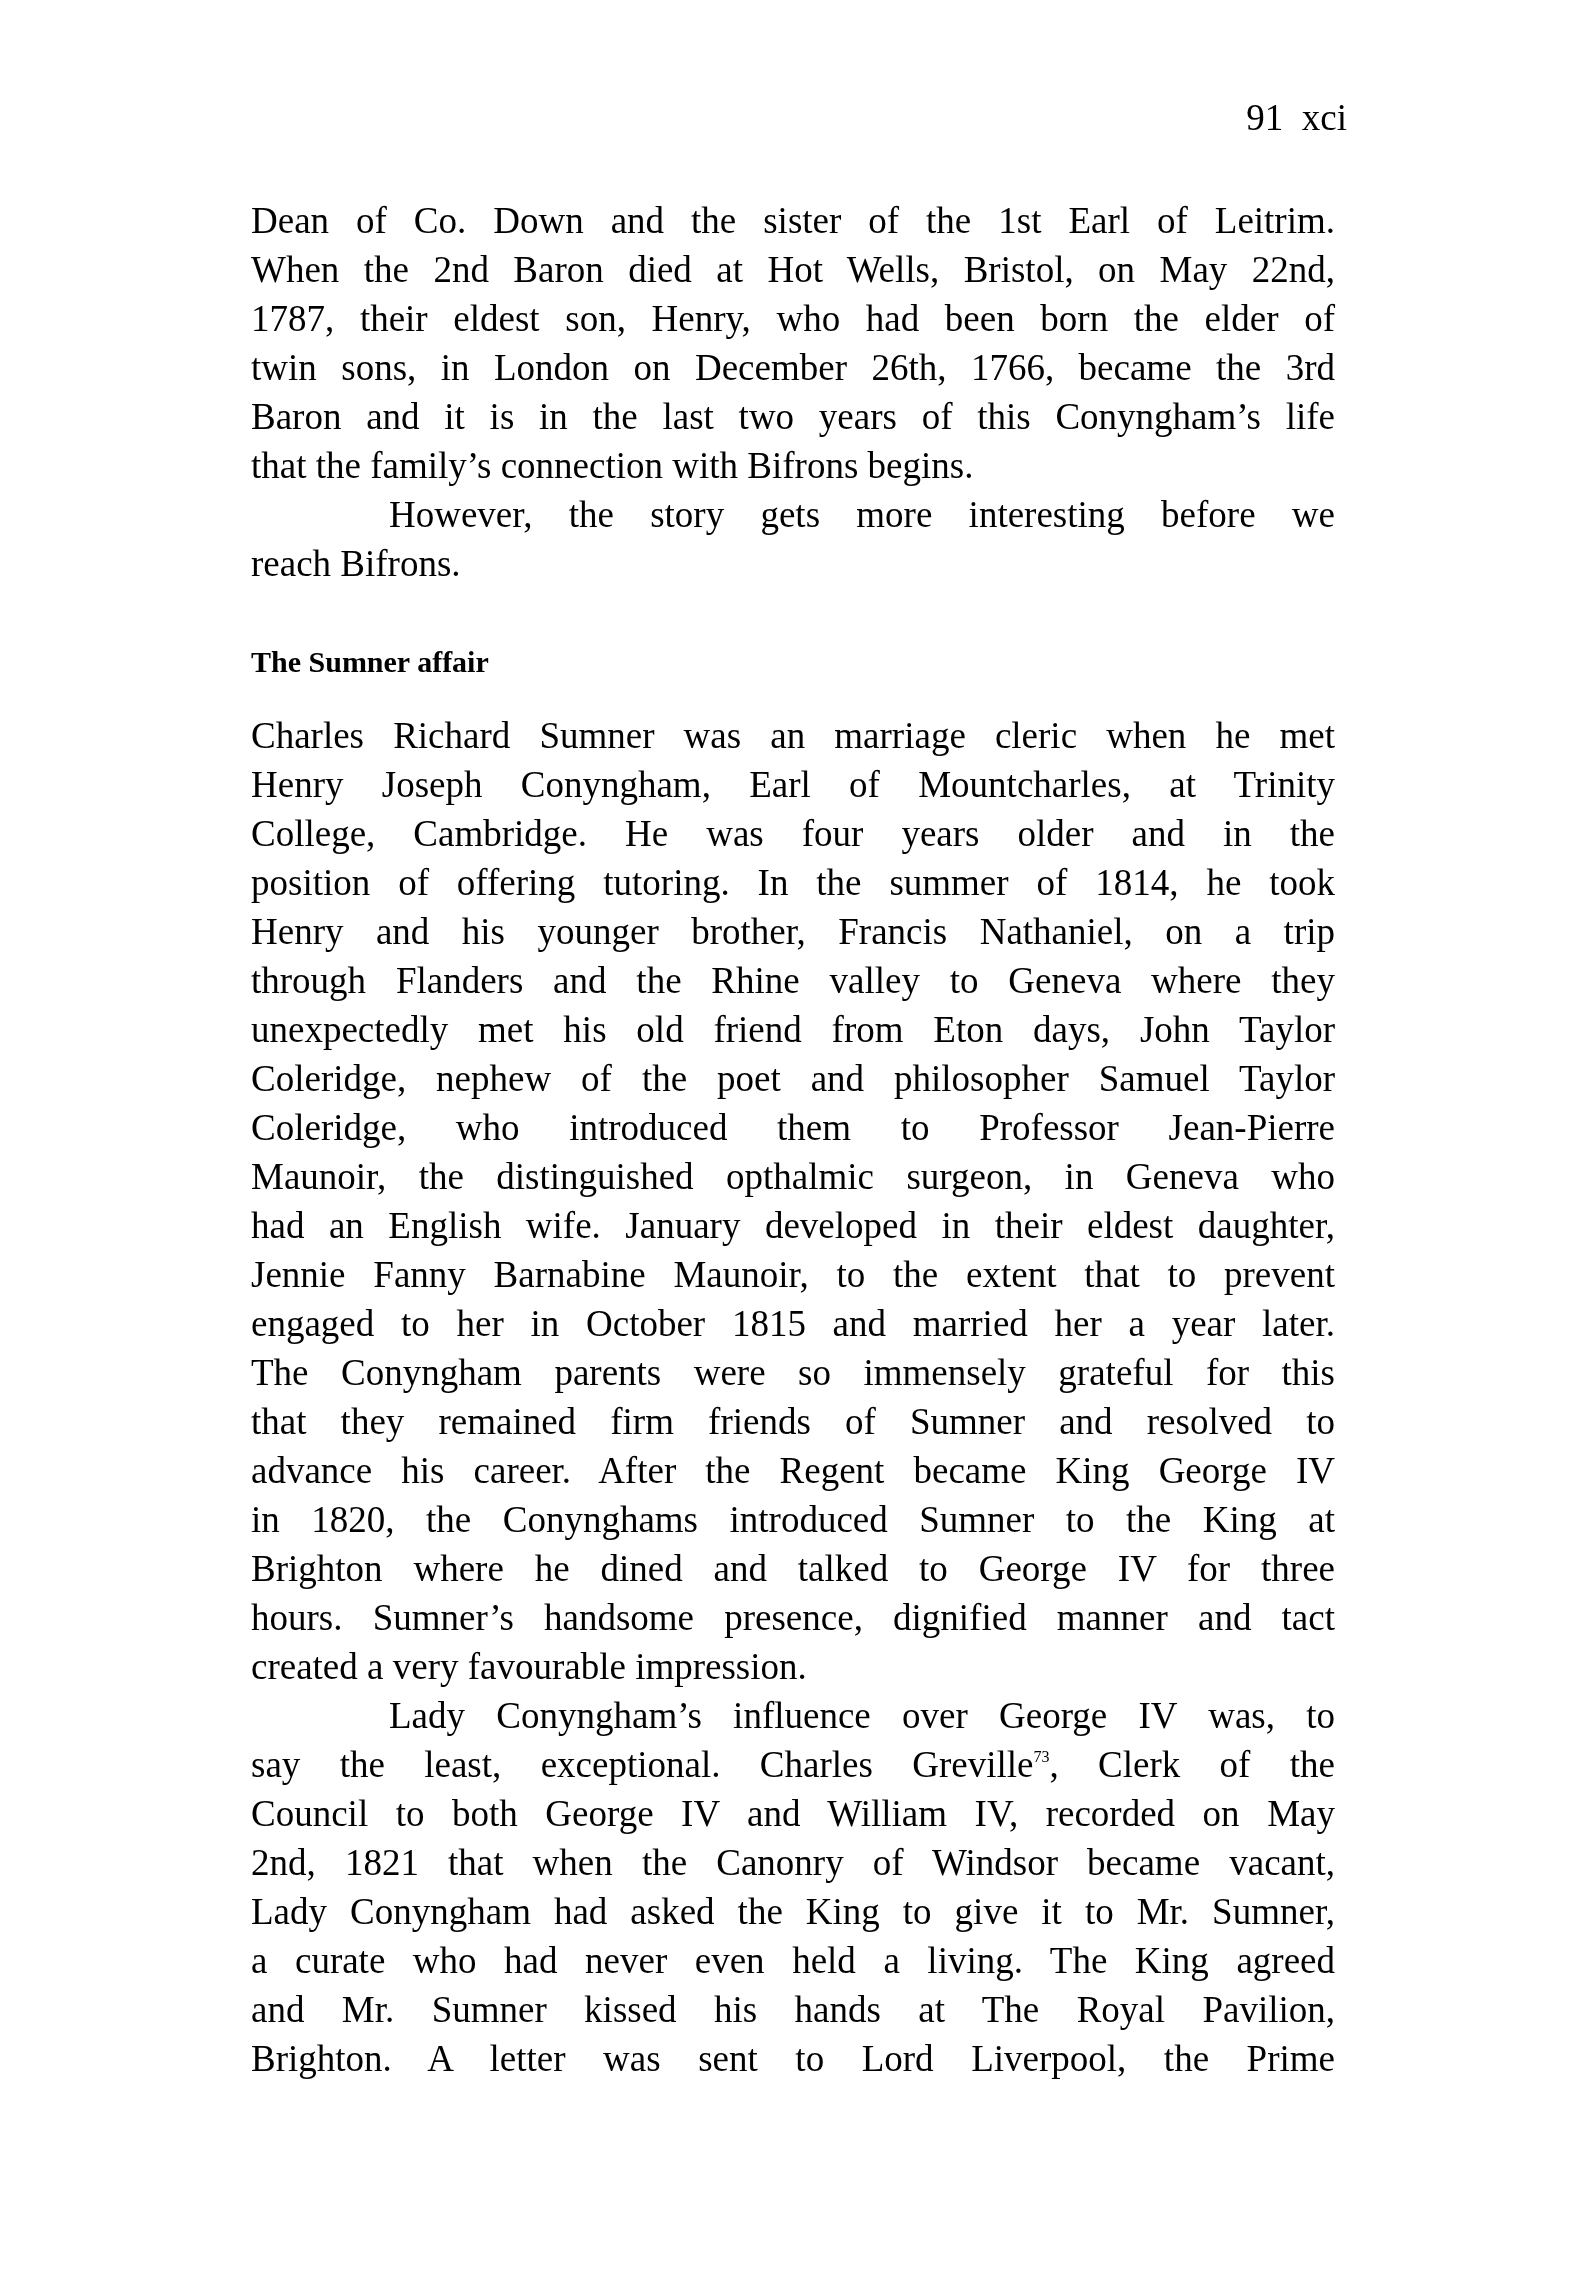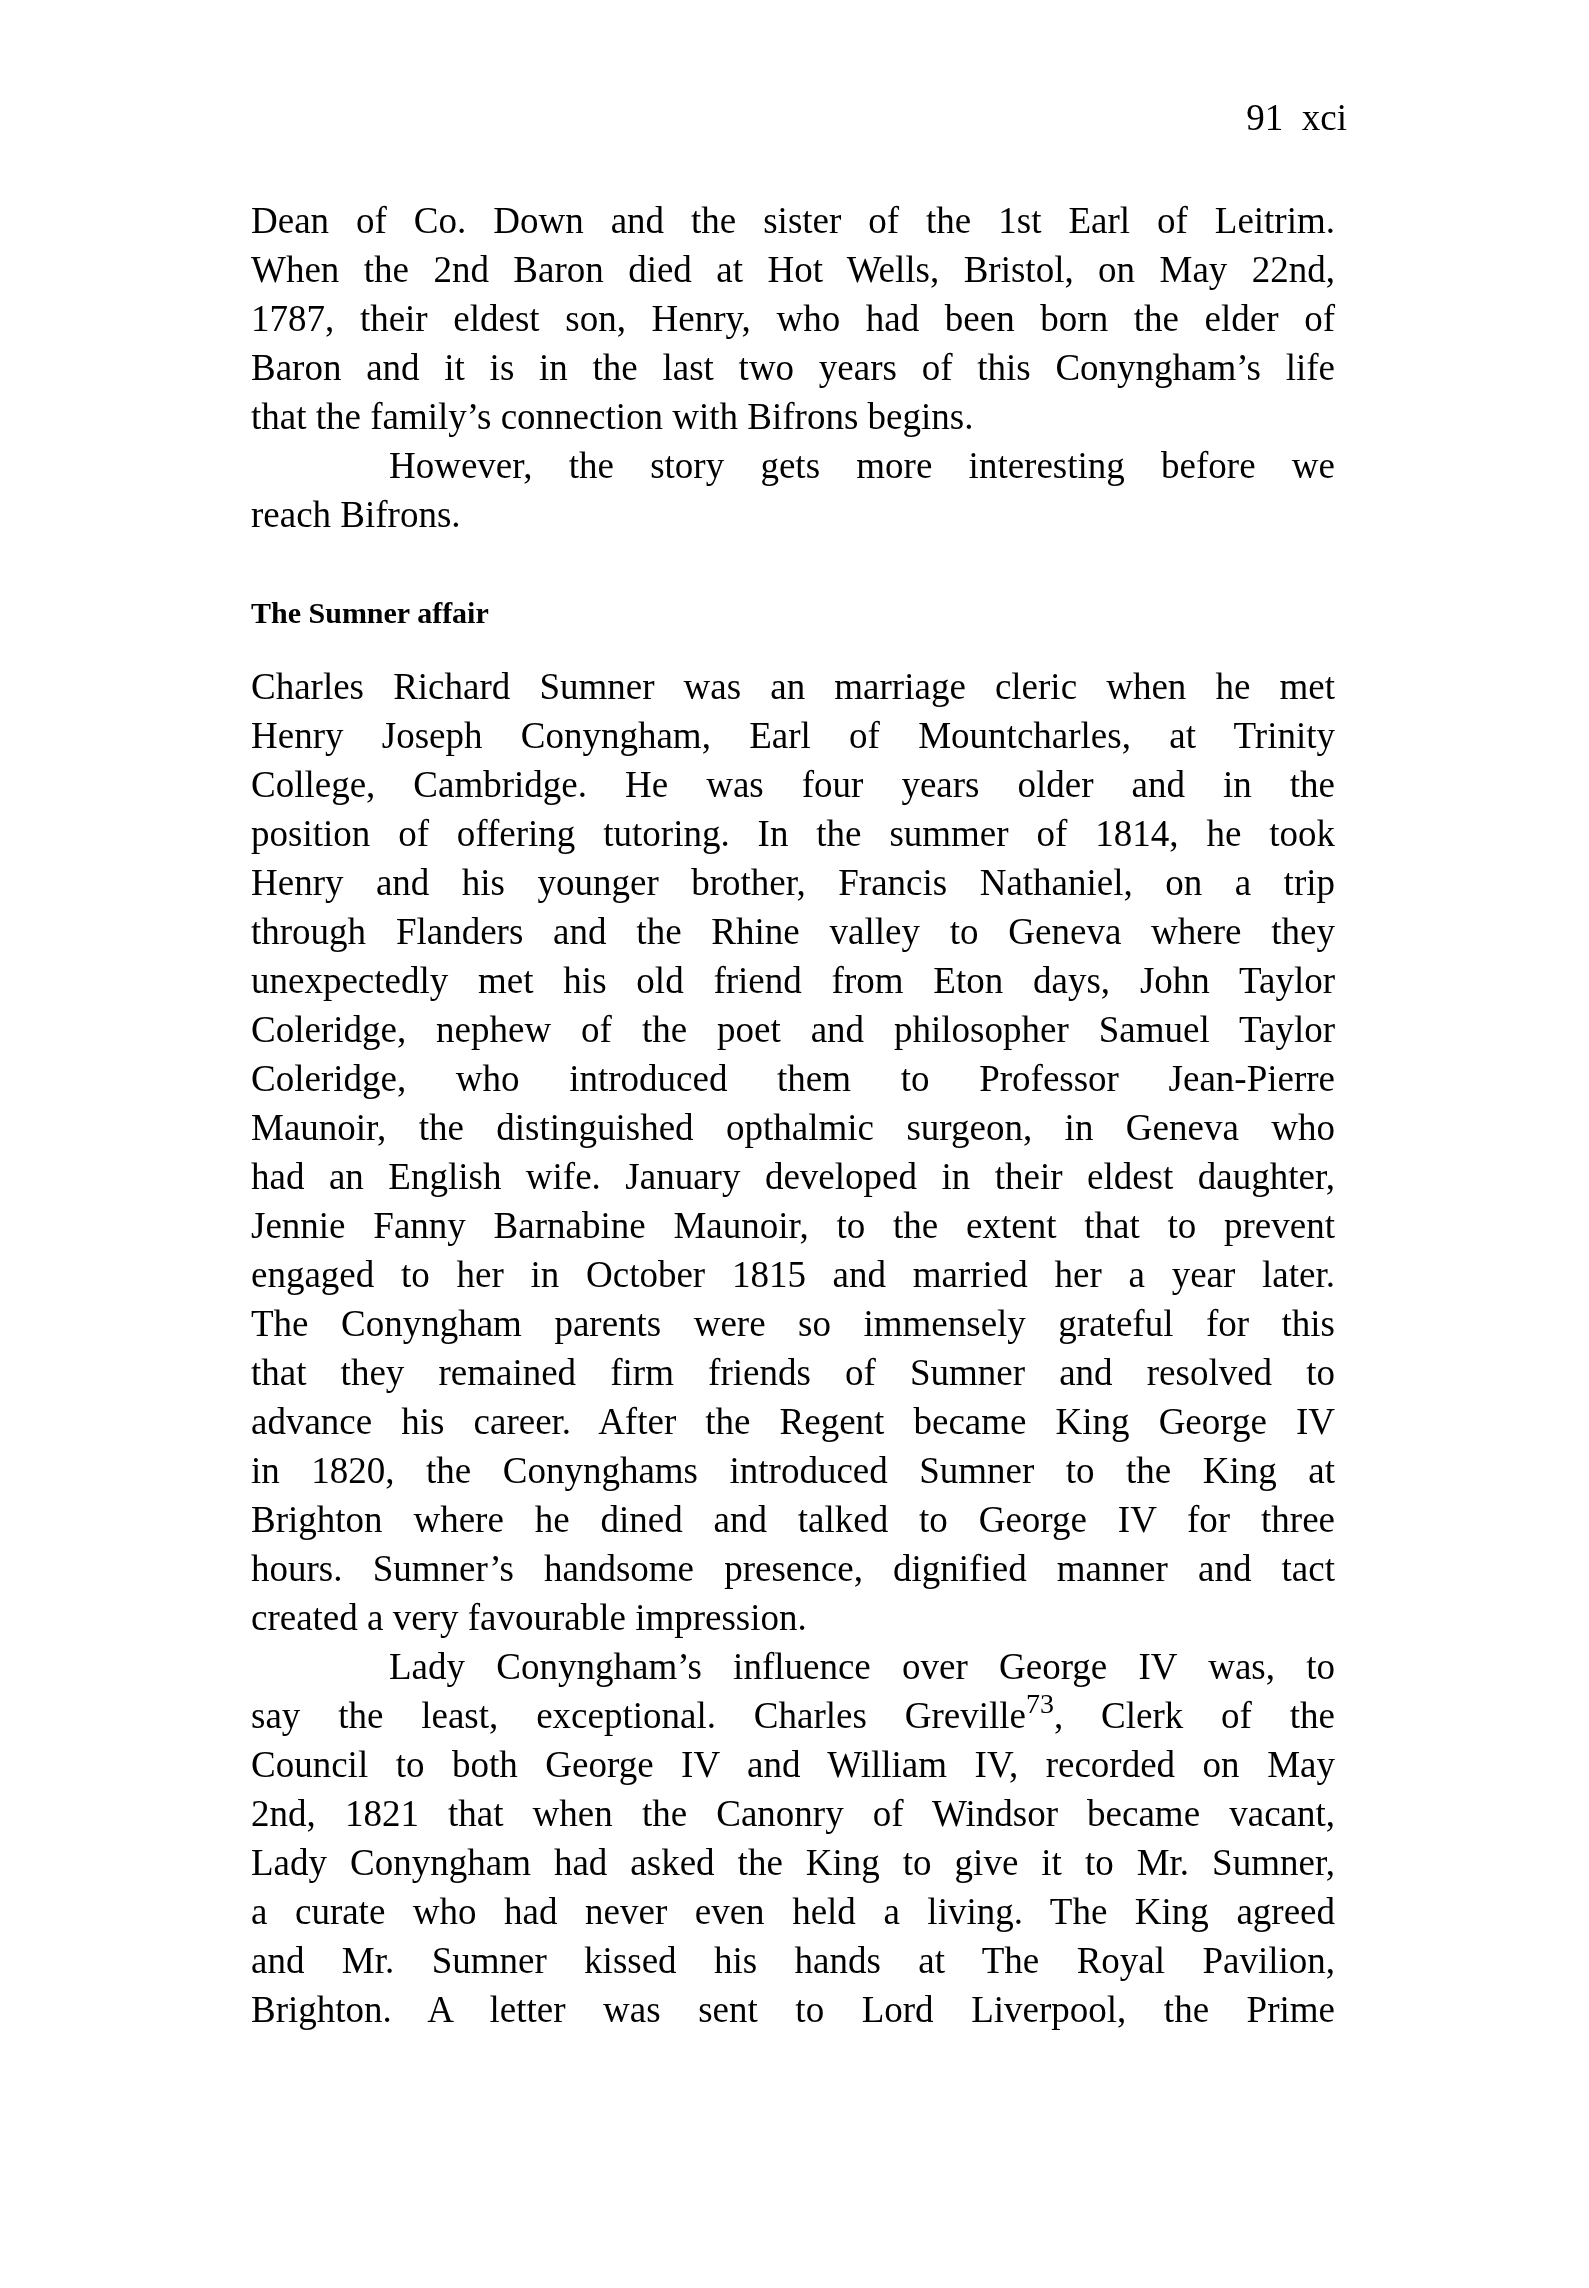--- a/index.html
+++ b/index.html
@@ -51,36 +51,37 @@
     }
     .heading {
       display: block;
       font-weight: bold;
       font-size: 30px;
       line-height: 49px;
       height: 49px;
       margin-top: 0;
     }
     sup {
-      font-size: 28px;
+      font-size: 16px;
       line-height: 0;
       vertical-align: 14.8px;
     }
   </style>
 </head>
 <body>
 
 <div class="page-number">91  xci</div>
 
 <div class="content">
 
   <div>
     <span class="line">Dean of Co. Down and the sister of the 1st Earl of Leitrim.</span>
     <span class="line">When the 2nd Baron died at Hot Wells, Bristol, on May 22nd,</span>
     <span class="line">1787, their eldest son, Henry, who had been born the elder of</span>
+    <span class="line">twin sons, in London on December 26th, 1766, became the 3rd</span>
     <span class="line">Baron and it is in the last two years of this Conyngham’s life</span>
     <span class="line last">that the family’s connection with Bifrons begins.</span>
   </div>
 
   <div>
     <span class="line indent">However, the story gets more interesting before we</span>
     <span class="line last">reach Bifrons.</span>
   </div>
 
   <span class="gap"></span>

